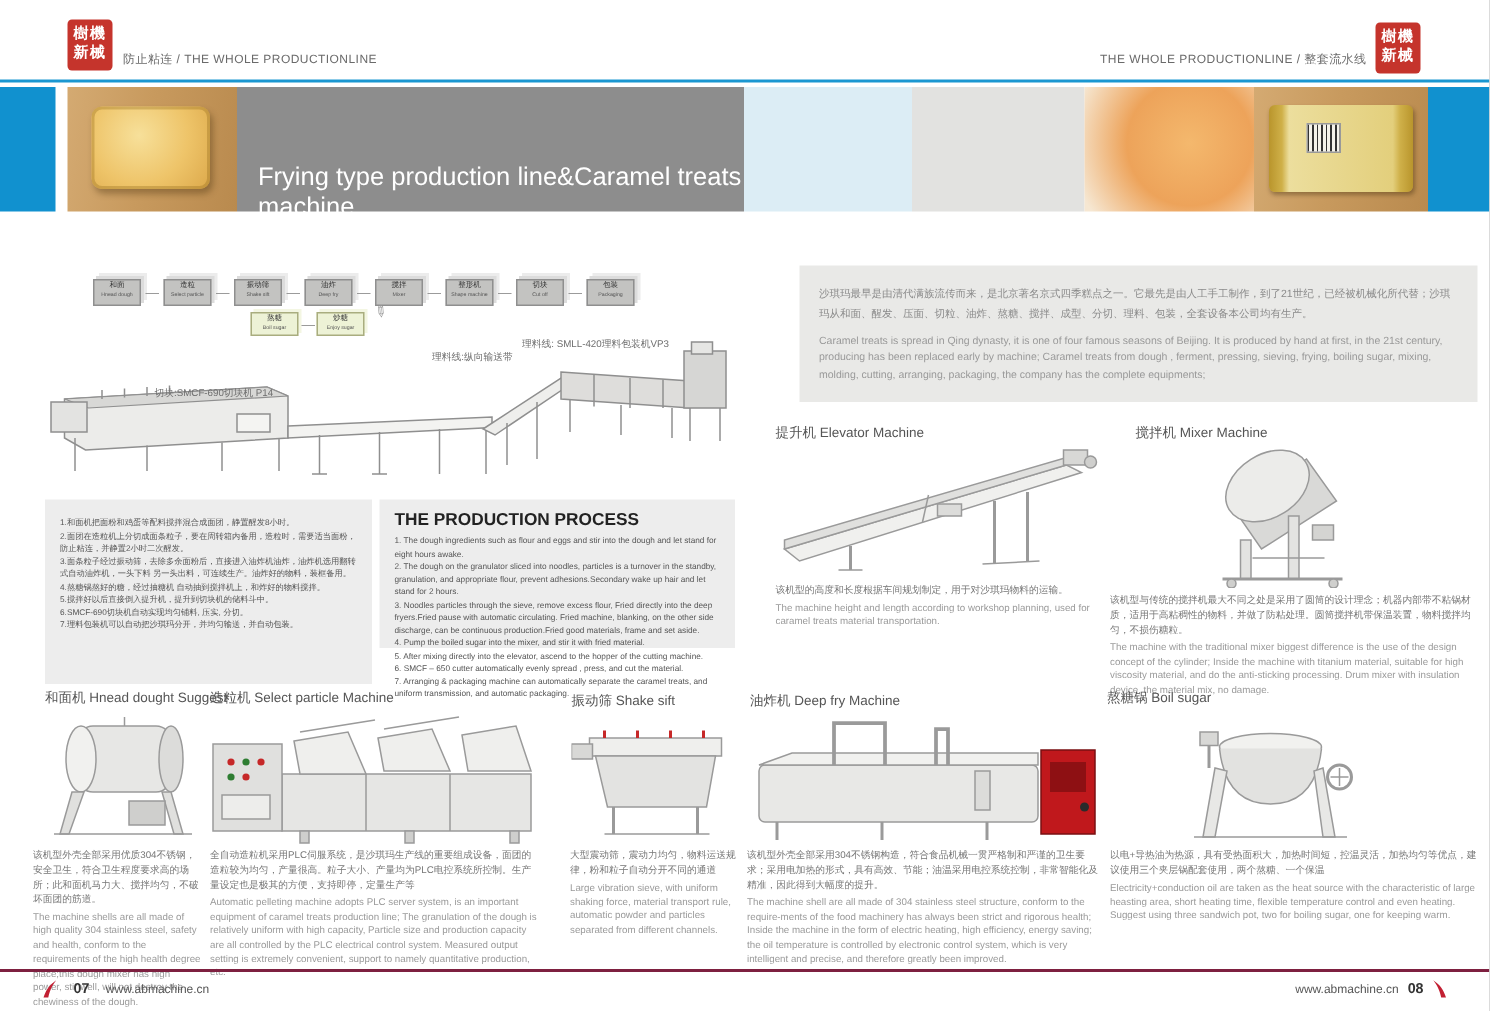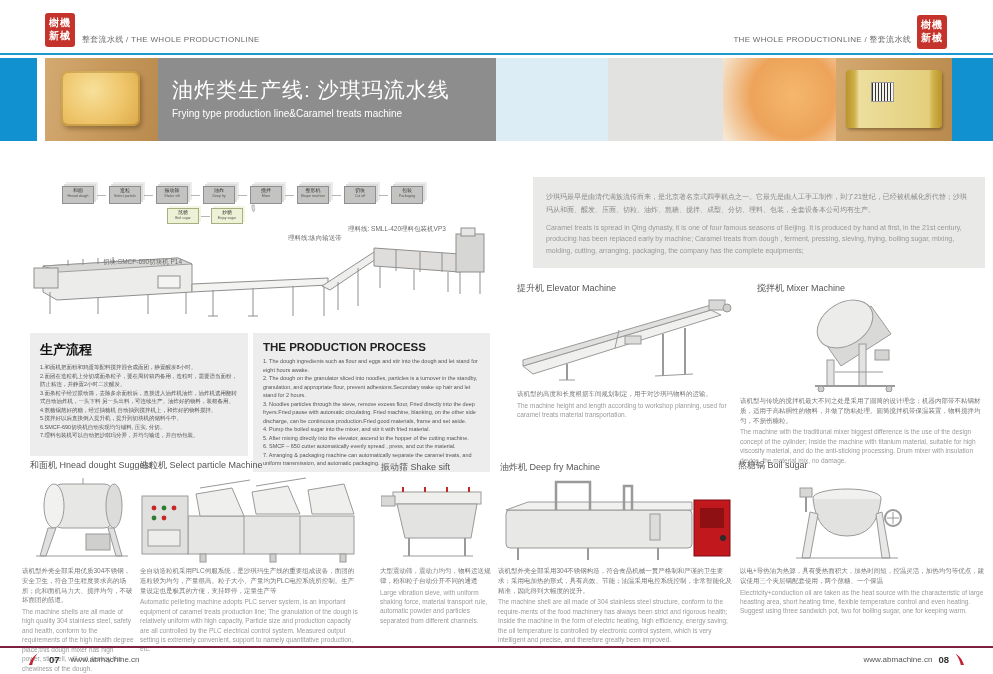--- a/index.html
+++ b/index.html
@@ -24,21 +24,21 @@
   .treat{position:absolute;left:14%;top:16%;width:70%;height:66%;border-radius:7px;
          background:radial-gradient(circle at 40% 35%,#f7e09a 0%,#eec469 55%,#dca84a 100%);
          box-shadow:inset 0 0 0 2px rgba(150,110,30,.35), 2px 3px 4px rgba(60,40,10,.35);}
   .photo-closeup{background:radial-gradient(circle at 62% 45%,#f4b86d 0%,#eda35a 50%,#f6e7d2 95%);}
   .pkg{position:absolute;left:9%;top:14%;width:82%;height:70%;border-radius:4px;
        background:linear-gradient(90deg,#b9952c 0%,#cfb049 9%,#ecde9d 14%,#e3cf7c 86%,#cfb049 91%,#b9952c 100%);
        box-shadow:1px 2px 3px rgba(60,40,10,.4);}
   .pkg .bar{position:absolute;left:26%;top:22%;width:22%;height:30%;background:#f4f2ea;
        background-image:repeating-linear-gradient(90deg,#333 0 1px,transparent 1px 3px);border:1px solid #999;}
   .banner-title-zh{color:#fff;font-size:21px;letter-spacing:1px;}
-  .banner-title-en{color:#fff;font-size:10px;margin-top:3px;}
+  .banner-title-en{color:#fff;font-size:17px;margin-top:3px;}
 
   
   .fbox{position:absolute;width:32px;height:18px;background:#c3c3c1;border:1px solid #8f8f8f;
         box-shadow:2px -2px 0 0 #dcdcdc,4px -4px 0 0 #ececec;box-sizing:border-box;
         text-align:center;overflow:hidden;}
   .fbox .zh{font-size:5px;color:#333;line-height:7px;}
   .fbox .en{font-size:3.5px;color:#555;line-height:4px;}
   .fbox.sugar{background:#edf2d6;border-color:#a9ad7f;box-shadow:2px -2px 0 0 #f3f6e2;}
   .fdash{position:absolute;color:#8f8f8f;font-size:9px;}
   .diagram-label{position:absolute;font-size:6.5px;color:#6e6e6e;white-space:nowrap;}
@@ -66,33 +66,32 @@
 
   svg{display:block;}
   .pencil{font-size:10px;color:#9a9a9a;transform:rotate(40deg);}
 </style>
 </head>
 <body>
 
 <div class="page">
 
   <div class="abs seal" style="left:45px;top:13px;"><span>樹機 新械</span></div>
-  <div class="abs hdr-label" style="left:82px;top:34px;">整套流水线 / THE WHOLE PRODUCTIONLINE</div>
+  <div class="abs hdr-label" style="left:82px;top:34px;">防止粘连 / THE WHOLE PRODUCTIONLINE</div>
 
   <div class="abs hdr-label" style="right:82px;top:34px;">THE WHOLE PRODUCTIONLINE / 整套流水线</div>
   <div class="abs seal" style="right:46px;top:15px;"><span>樹機 新械</span></div>
 
   <div class="abs top-rule"></div>
 
   <div class="abs banner-block b-blue" style="left:0;width:37px;"></div>
   <div class="abs banner-block photo-wood" style="left:45px;width:113px;">
     <div class="treat"></div>
   </div>
   <div class="abs banner-block b-gray" style="left:158px;width:338px;">
-    <div class="abs banner-title-zh" style="left:14px;top:18px;">油炸类生产线: 沙琪玛流水线</div>
     <div class="abs banner-title-en" style="left:14px;top:47px;">Frying type production line&amp;Caramel treats machine</div>
   </div>
   <div class="abs banner-block b-lightblue" style="left:496px;width:112px;"></div>
   <div class="abs banner-block b-lightgray" style="left:608px;width:115px;"></div>
   <div class="abs banner-block photo-closeup" style="left:723px;width:113px;"></div>
   <div class="abs banner-block photo-wood" style="left:836px;width:116px;">
     <div class="pkg">
         <div class="bar"></div>
       </div>
   </div>
@@ -188,33 +187,32 @@
     <rect x="428" y="8" width="28" height="38" fill="#d6d6d4" stroke="#8f8f8f"></rect>
     <rect x="433" y="2" width="14" height="8" fill="#e6e6e4" stroke="#8f8f8f"></rect>
     <line x1="432" y1="46" x2="432" y2="68" stroke="#8f8f8f"></line>
       <line x1="452" y1="46" x2="452" y2="68" stroke="#8f8f8f"></line>
   </svg>
   <div class="diagram-label" style="left:103px;top:258px;">切块:SMCF-690切块机 P14</div>
   <div class="diagram-label" style="left:288px;top:234px;">理料线:纵向输送带</div>
   <div class="diagram-label" style="left:348px;top:225px;">理料线: SMLL-420理料包装机VP3</div>
 
   <div class="abs panel" style="left:30px;top:333px;width:218px;height:123px;padding:8px 10px;">
-    <div class="panel-title-zh">生产流程</div>
     <div class="small-list" style="margin-top:4px;">
       <div>1.和面机把面粉和鸡蛋等配料搅拌混合成面团，静置醒发8小时。</div>
       <div>2.面团在造粒机上分切成面条粒子，要在周转箱内备用，造粒时，需要适当面粉，防止粘连，并静置2小时二次醒发。</div>
       <div>3.面条粒子经过振动筛，去除多余面粉后，直接进入油炸机油炸，油炸机选用翻转式自动油炸机，一头下料 另一头出料，可连续生产。油炸好的物料，装框备用。</div>
       <div>4.熬糖锅熬好的糖，经过抽糖机 自动抽到搅拌机上，和炸好的物料搅拌。</div>
       <div>5.搅拌好以后直接倒入提升机，提升到切块机的储料斗中。</div>
       <div>6.SMCF-690切块机自动实现均匀铺料, 压实, 分切。</div>
       <div>7.理料包装机可以自动把沙琪玛分开，并均匀输送，并自动包装。</div>
     </div>
   </div>
 
-  <div class="abs panel" style="left:253px;top:333px;width:237px;height:139px;padding:8px 10px;">
+  <div class="abs panel" style="left:253px;top:333px;width:237px;height:99px;padding:8px 10px;">
     <div class="panel-title-en">THE PRODUCTION PROCESS</div>
     <div class="small-list" style="margin-top:4px;">
       <div>1. The dough ingredients such as flour and eggs and stir into the dough and let stand for eight hours awake.</div>
       <div>2. The dough on the granulator sliced into noodles, particles is a turnover in the standby, granulation, and appropriate flour, prevent adhesions.Secondary wake up hair and let stand for 2 hours.</div>
       <div>3. Noodles particles through the sieve, remove excess flour, Fried directly into the deep fryers.Fried pause with automatic circulating. Fried machine, blanking, on the other side discharge, can be continuous production.Fried good materials, frame and set aside.</div>
       <div>4. Pump the boiled sugar into the mixer, and stir it with fried material.</div>
       <div>5. After mixing directly into the elevator, ascend to the hopper of the cutting machine.</div>
       <div>6. SMCF – 650 cutter automatically evenly spread , press, and cut the material.</div>
       <div>7. Arranging &amp; packaging machine can automatically separate the caramel treats, and uniform transmission, and automatic packaging.</div>
     </div>

